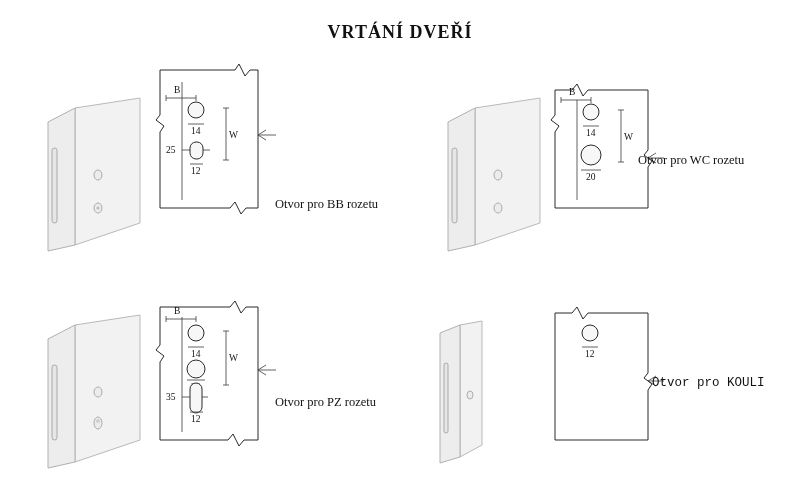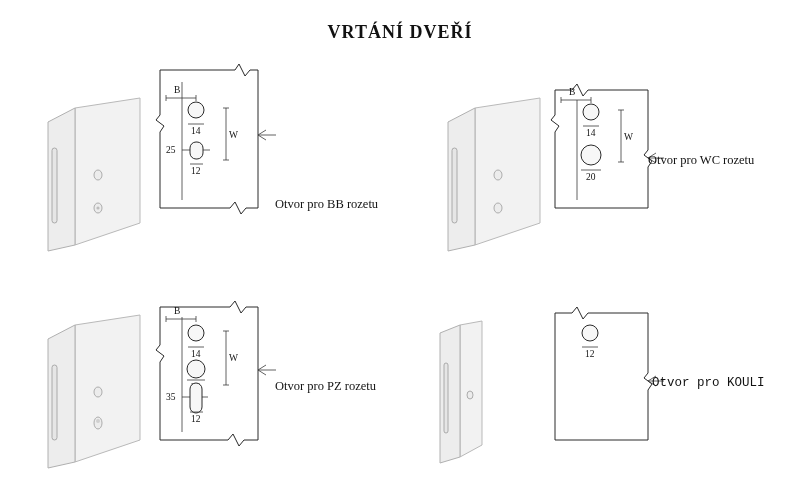--- a/index.html
+++ b/index.html
@@ -143,21 +143,21 @@
 
       <circle class="hole" cx="171" cy="95" r="10"></circle>
       <path class="ln-thin" d="M161,110 L181,110"></path>
       <text class="dim-txt" x="166" y="120">20</text>
 
       <path class="ln-thin" d="M228,98 L244,98"></path>
       <path class="ln-thin" d="M228,98 L236,93"></path>
       <path class="ln-thin" d="M228,98 L236,103"></path>
     </g>
   </svg>
-  <div class="label" style="left:228px; top:93px;">Otvor pro WC rozetu</div>
+  <div class="label" style="left:218px; top:93px;">Otvor pro WC rozetu</div>
 </div>
 
 <div class="panel" style="left:30px; top:285px; width:360px; height:200px;">
   <svg width="360" height="200" viewBox="0 0 360 200">
     <g>
       <polygon class="door-face" points="45,40 110,30 110,155 45,177"></polygon>
       <polygon class="door-edge" points="18,54 45,40 45,177 18,183"></polygon>
       <rect x="22" y="80" width="5" height="75" rx="2.5" fill="#e6e6e6" stroke="#9a9a9a" stroke-width="0.8"></rect>
       <ellipse cx="68" cy="107" rx="4" ry="5" fill="#ececec" stroke="#9a9a9a" stroke-width="0.8"></ellipse>
       <ellipse cx="68" cy="138" rx="4" ry="6" fill="#ececec" stroke="#9a9a9a" stroke-width="0.8"></ellipse>
@@ -194,21 +194,21 @@
 
       <path class="hole" d="M160,104 a6,6 0 0 1 12,0 l0,18 a6,6 0 0 1 -12,0 Z"></path>
       <path class="ln-thin" d="M160,127 L173,127"></path>
       <text class="dim-txt" x="161" y="137">12</text>
 
       <path class="ln-thin" d="M228,85 L246,85"></path>
       <path class="ln-thin" d="M228,85 L236,80"></path>
       <path class="ln-thin" d="M228,85 L236,90"></path>
     </g>
   </svg>
-  <div class="label" style="left:245px; top:94px;text-align:center;">Otvor pro PZ rozetu</div>
+  <div class="label" style="left:245px; top:110px;text-align:center;">Otvor pro PZ rozetu</div>
 </div>
 
 <div class="panel" style="left:420px; top:285px; width:370px; height:200px;">
   <svg width="370" height="200" viewBox="0 0 370 200">
     <g>
       <polygon class="door-face" points="40,40 62,36 62,160 40,172"></polygon>
       <polygon class="door-edge" points="20,48 40,40 40,172 20,178"></polygon>
       <rect x="24" y="78" width="4" height="70" rx="2" fill="#e6e6e6" stroke="#9a9a9a" stroke-width="0.8"></rect>
       <ellipse cx="50" cy="110" rx="3" ry="4" fill="#ececec" stroke="#9a9a9a" stroke-width="0.8"></ellipse>
     </g>

